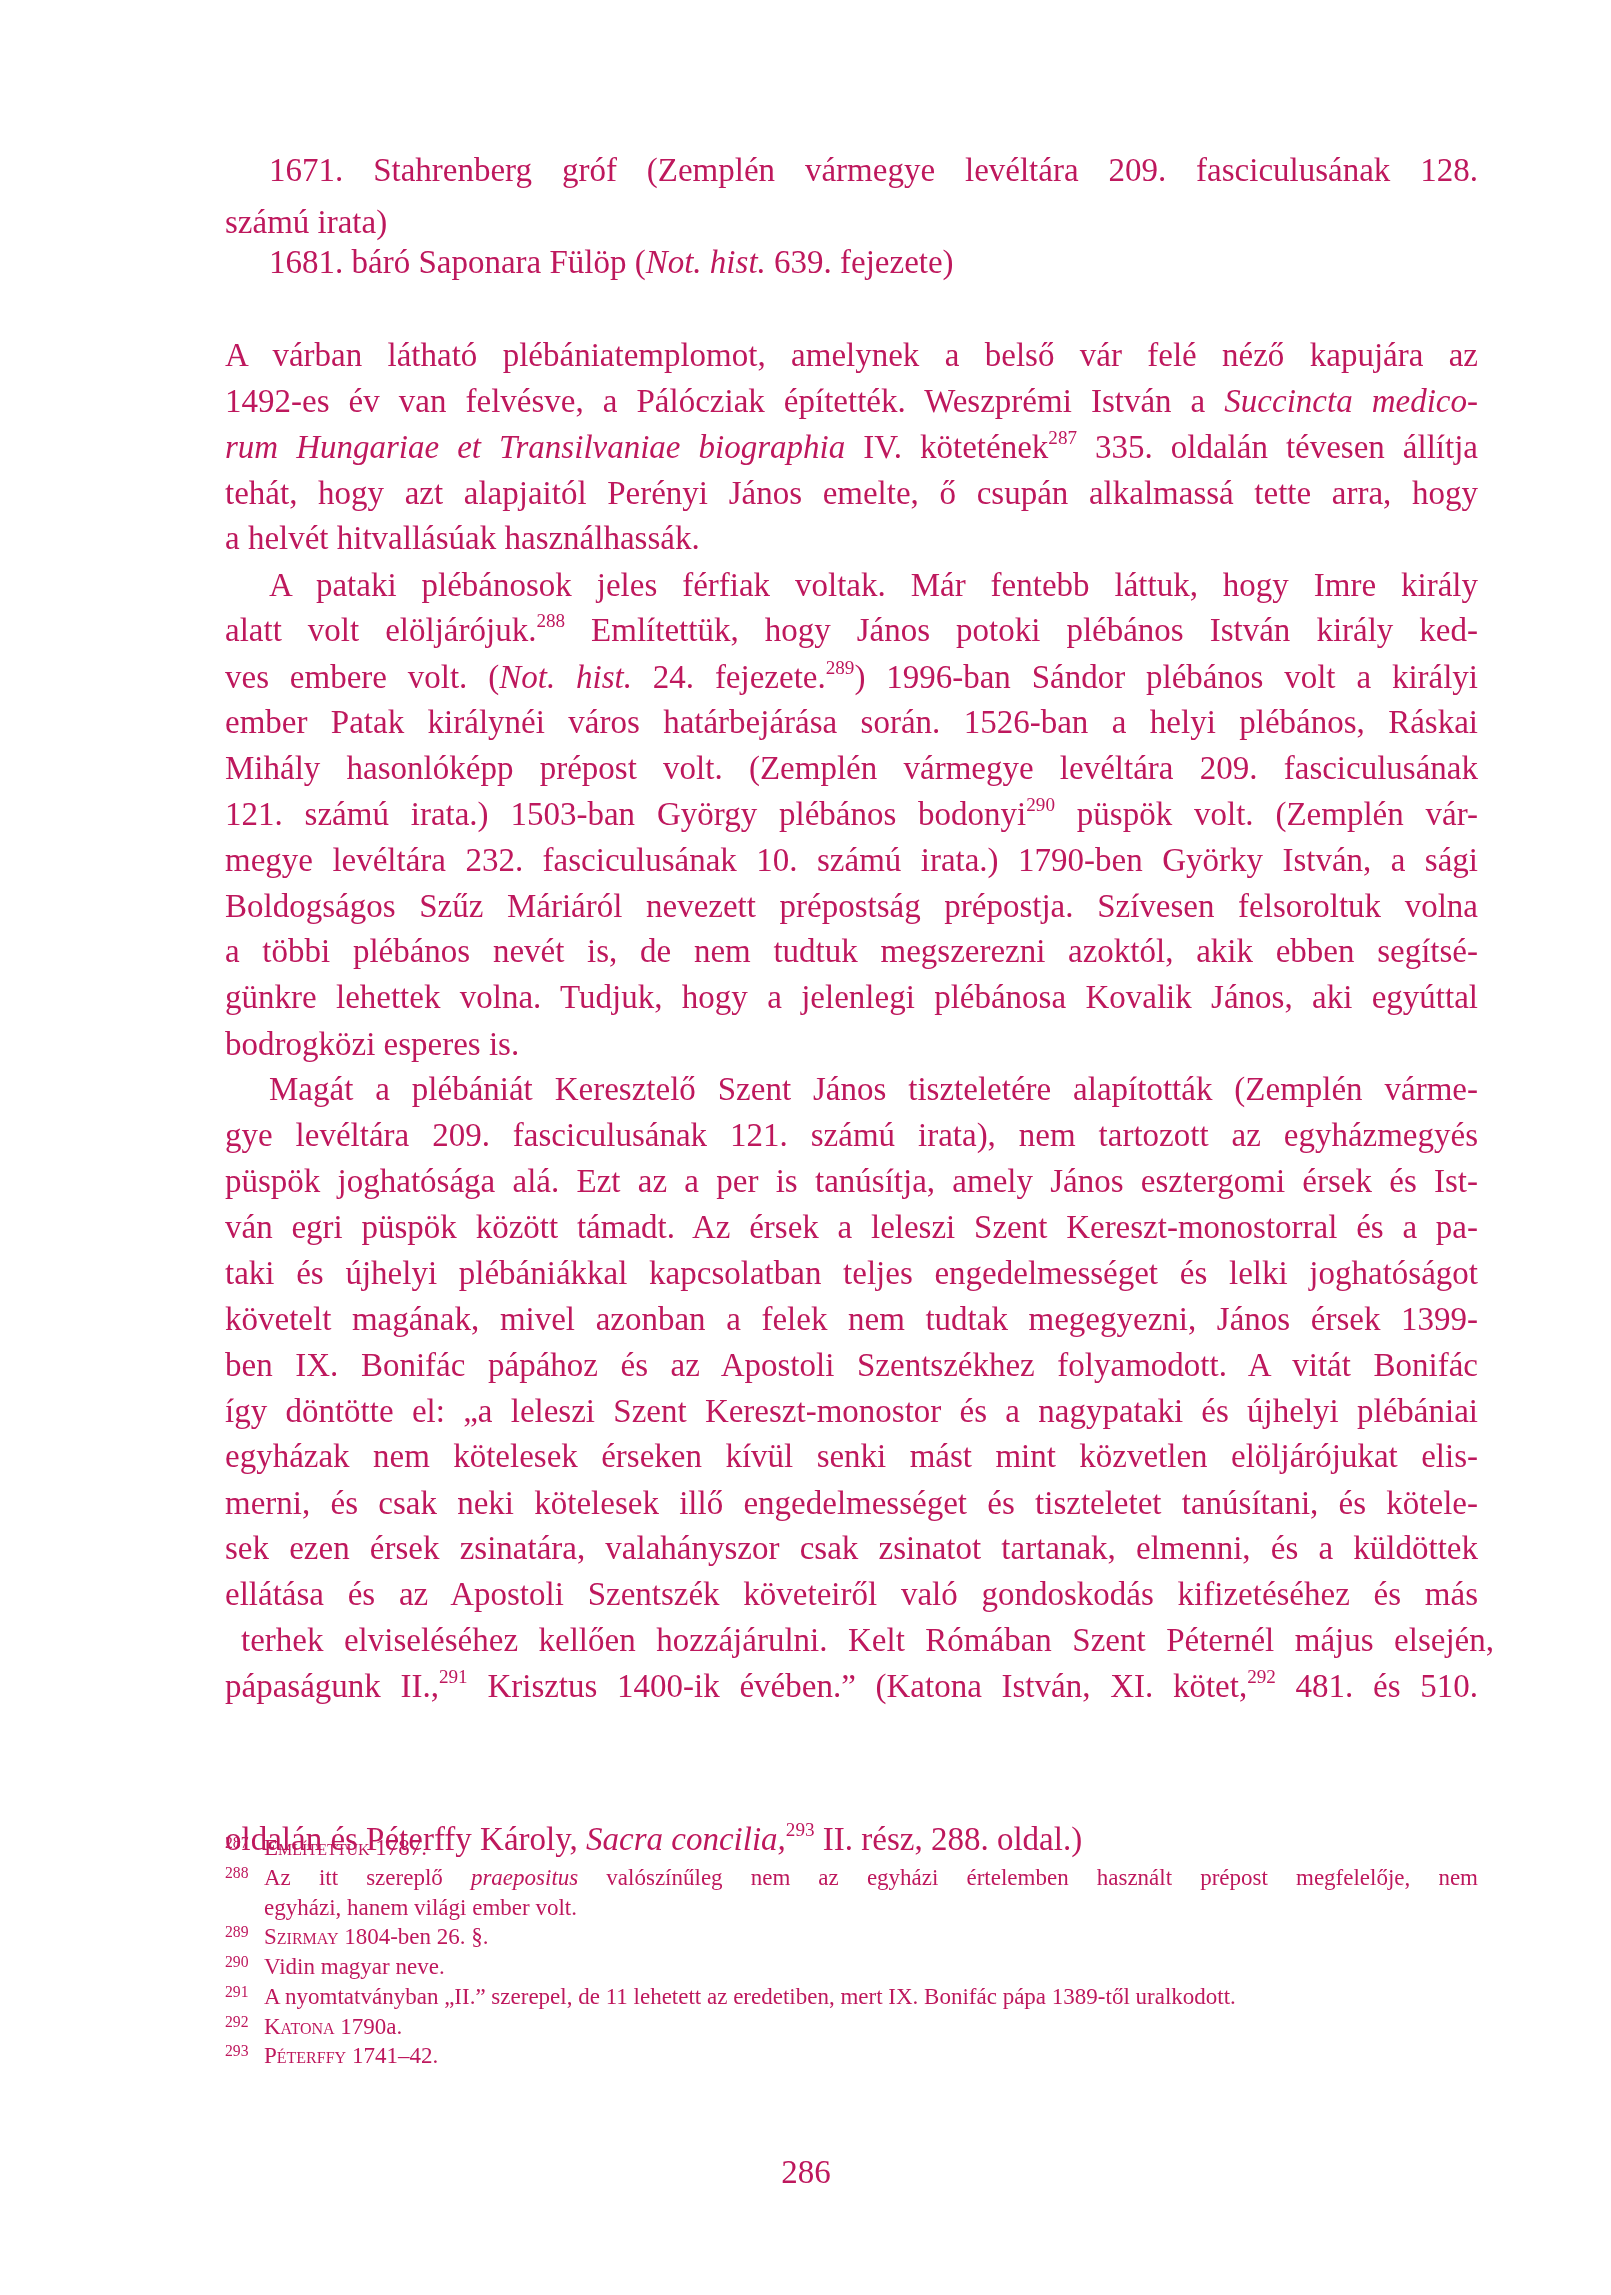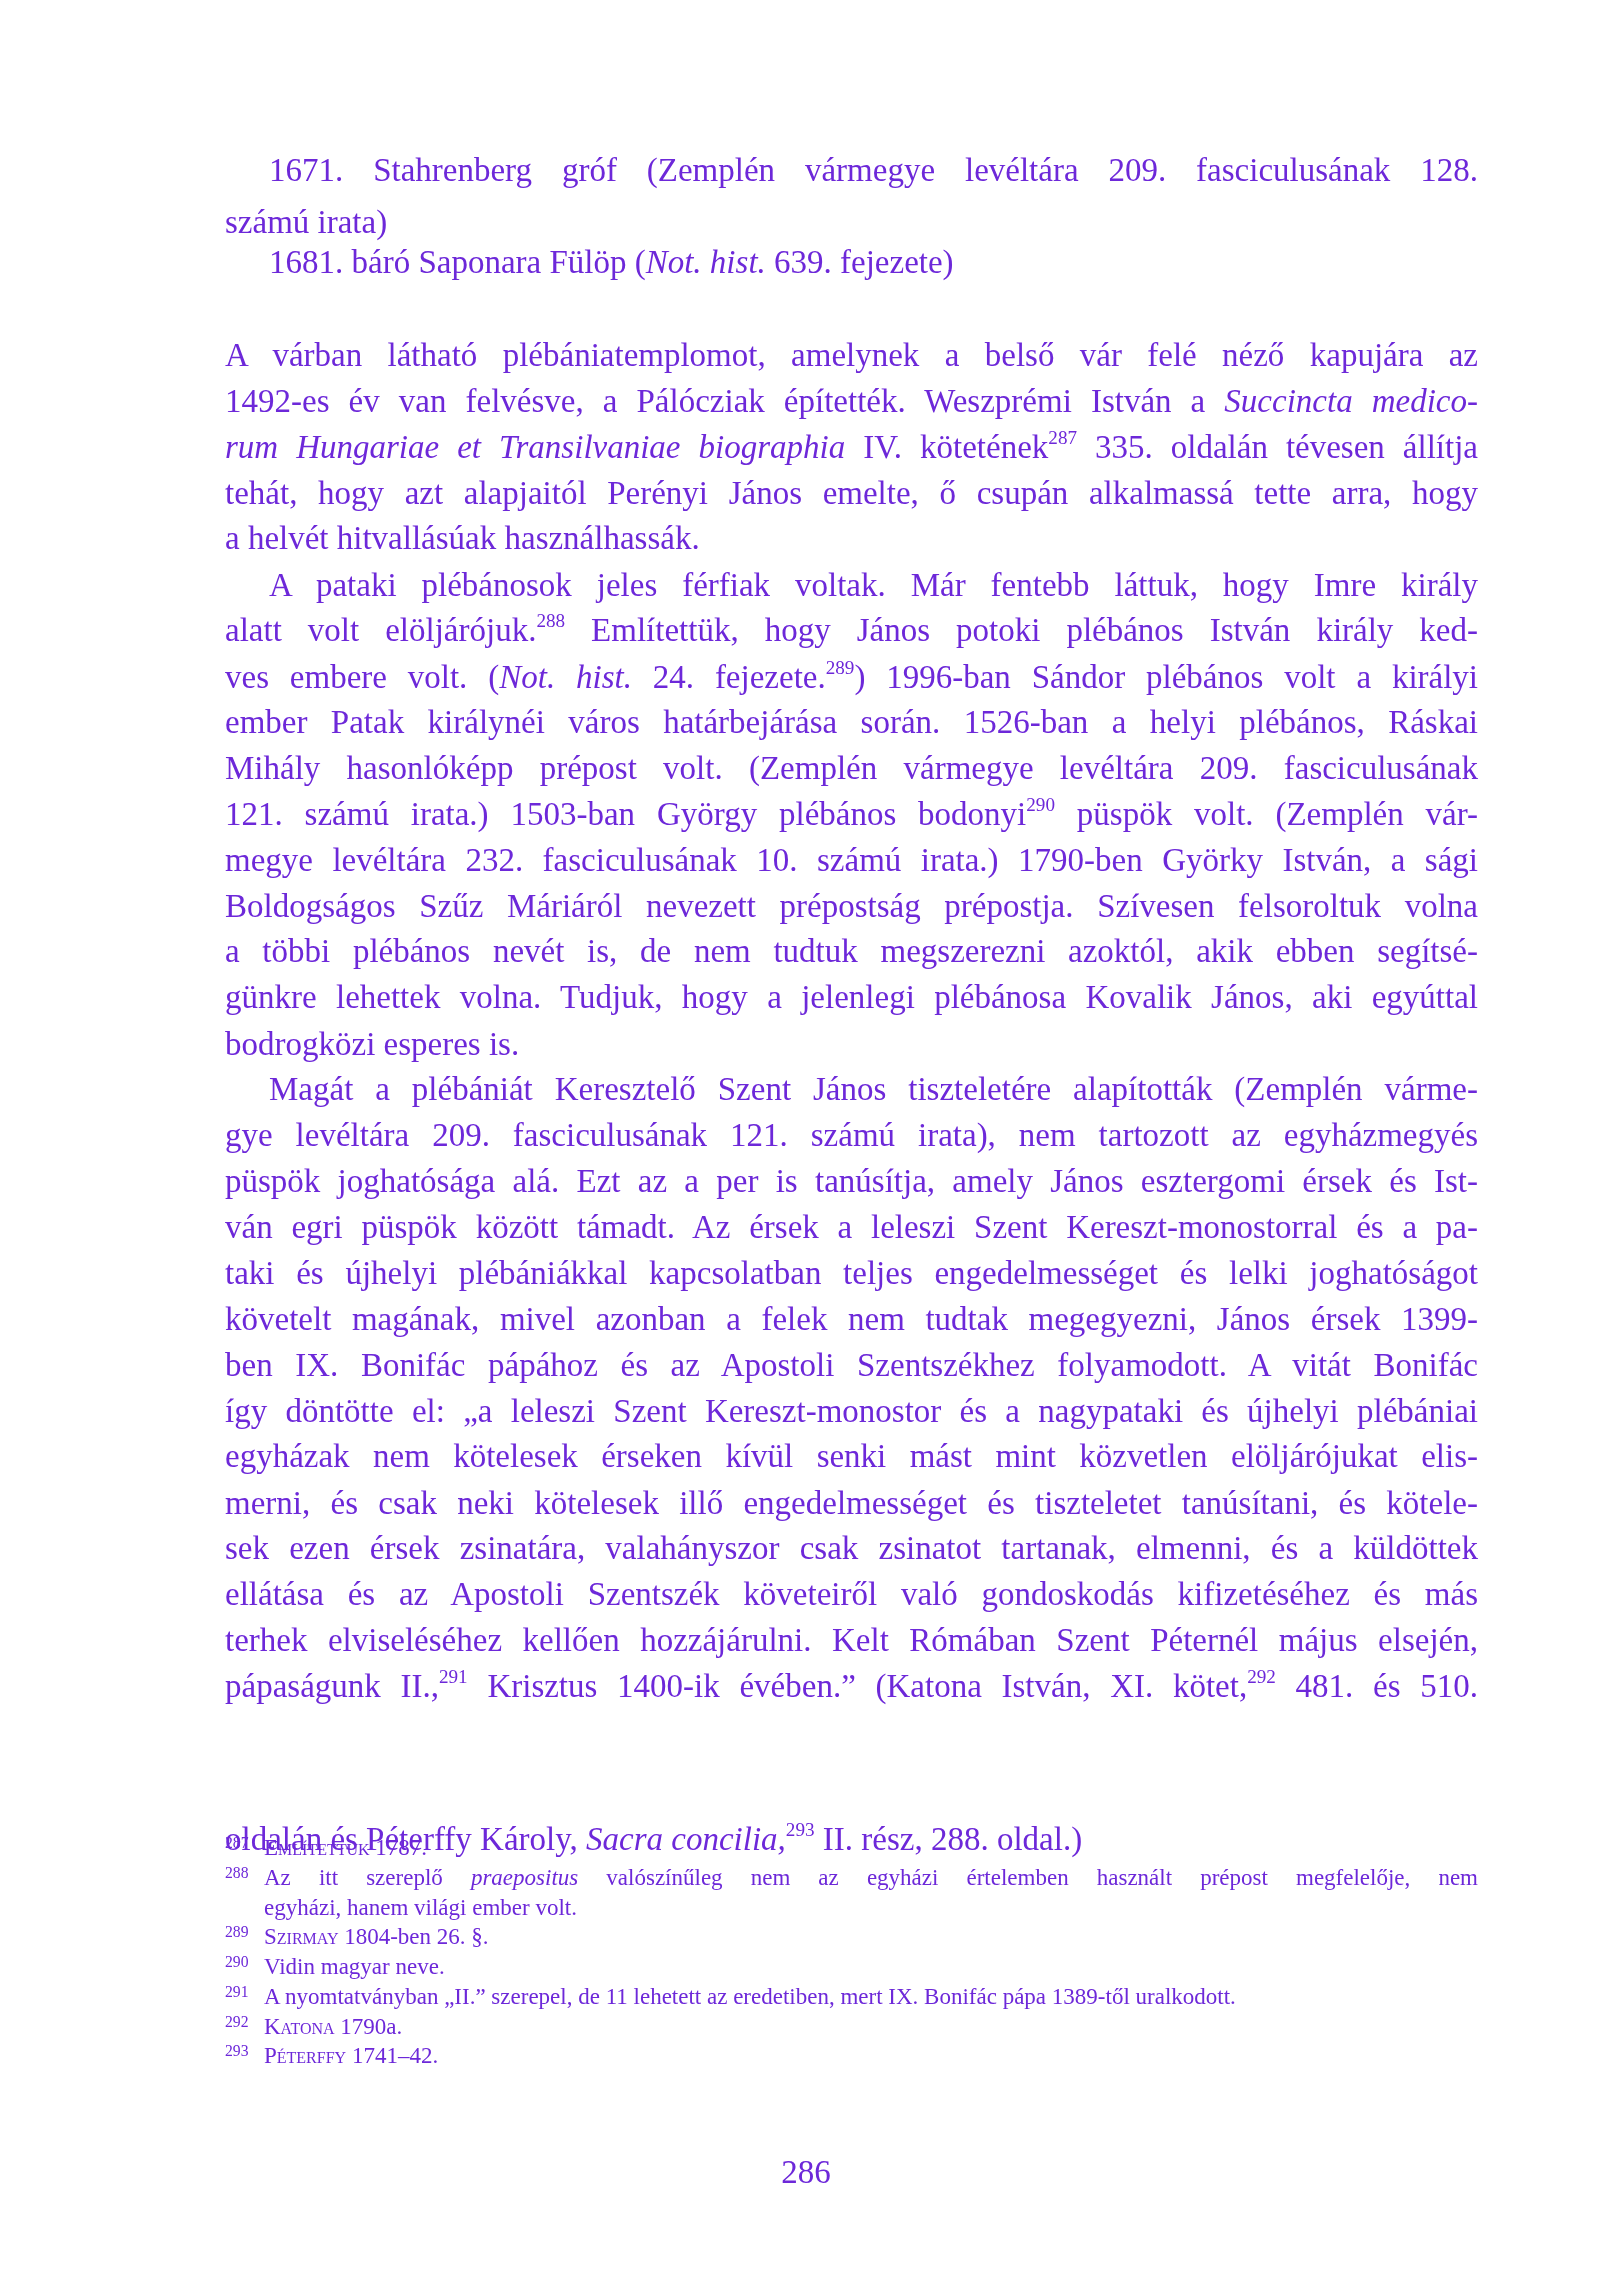--- a/index.html
+++ b/index.html
@@ -1,20 +1,20 @@
 <!DOCTYPE html>
 <html style="font-size:13.2px"><head>
 <meta charset="utf-8">
 <style>
   html, body { margin: 0; padding: 0; background: #ffffff; }
   body { width: 1612px; height: 2295px; position: relative; overflow: hidden; }
   .page {
     position: absolute; left: 0; top: 0; width: 1612px; height: 2295px;
     font-family: "Liberation Serif", "DejaVu Serif", serif;
-    color: #6d28d9;
+    color: #be185d;
   }
   .line {
     position: absolute; left: 225px; width: 1253px;
     font-size: 33px; line-height: 40px; white-space: nowrap;
     text-align: justify; text-align-last: justify;
   }
   .line.last { text-align-last: left; }
   .line.indent { left: 269px; width: 1209px; }
   .line i, .fn i { }
   sup { font-size: 0.58em; vertical-align: 0; position: relative; top: -0.72em; line-height: 0; }
@@ -68,21 +68,21 @@
     <div class="line" style="top:1161px;"><span>püspök joghatósága alá. Ezt az a per is tanúsítja, amely János esztergomi érsek és Ist-</span></div>
     <div class="line" style="top:1207px;"><span>ván egri püspök között támadt. Az érsek a leleszi Szent Kereszt-monostorral és a pa-</span></div>
     <div class="line" style="top:1253px;"><span>taki és újhelyi plébániákkal kapcsolatban teljes engedelmességet és lelki joghatóságot</span></div>
     <div class="line" style="top:1299px;"><span>követelt magának, mivel azonban a felek nem tudtak megegyezni, János érsek 1399-</span></div>
     <div class="line" style="top:1345px;"><span>ben IX. Bonifác pápához és az Apostoli Szentszékhez folyamodott. A vitát Bonifác</span></div>
     <div class="line" style="top:1391px;"><span>így döntötte el: „a leleszi Szent Kereszt-monostor és a nagypataki és újhelyi plébániai</span></div>
     <div class="line" style="top:1436px;"><span>egyházak nem kötelesek érseken kívül senki mást mint közvetlen elöljárójukat elis-</span></div>
     <div class="line" style="top:1483px;"><span>merni, és csak neki kötelesek illő engedelmességet és tiszteletet tanúsítani, és kötele-</span></div>
     <div class="line" style="top:1528px;"><span>sek ezen érsek zsinatára, valahányszor csak zsinatot tartanak, elmenni, és a küldöttek</span></div>
     <div class="line" style="top:1574px;"><span>ellátása és az Apostoli Szentszék követeiről való gondoskodás kifizetéséhez és más</span></div>
-    <div class="line" style="top:1620px;"><span>terhek elviseléséhez kellően hozzájárulni. Kelt Rómában Szent Péternél május elsején,</span></div>
+    <div class="line" style="top:1620px;margin-left:16px;"><span>terhek elviseléséhez kellően hozzájárulni. Kelt Rómában Szent Péternél május elsején,</span></div>
     <div class="line" style="top:1666px;"><span>pápaságunk II.,</span><sup>291</sup><span> Krisztus 1400-ik évében.” (Katona István, XI. kötet,</span><sup>292</sup><span> 481. és 510.</span></div>
     <div class="line last" style="top:1804px;margin-top:15px;"><span>oldalán és Péterffy Károly, </span><i>Sacra concilia,</i><sup>293</sup><span> II. rész, 288. oldal.)</span></div>
   </div>
 
   <div>
     <div class="fn" style="top:1834px;">
       <span class="num">287</span>
       <span class="txt last"><span class="sc">Említettük</span><span> 1787.</span></span>
     </div>
     <div class="fn" style="top:1864px;">

